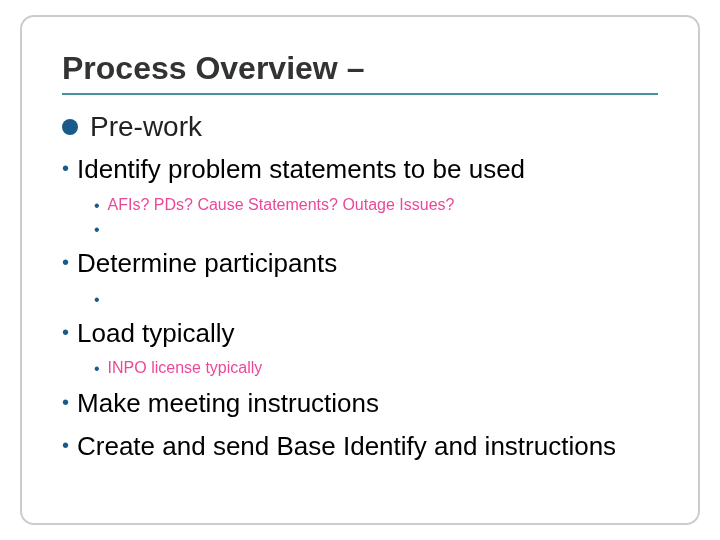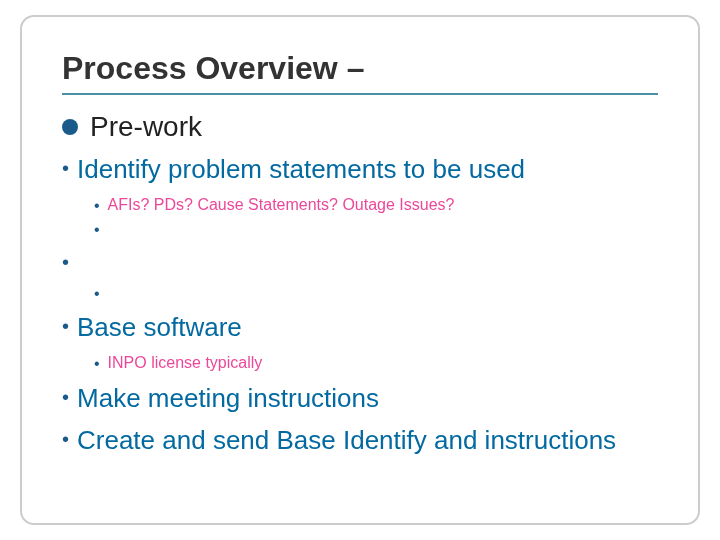--- a/index.html
+++ b/index.html
@@ -52,21 +52,21 @@
     }
 
     .level1-item {
       display: flex;
       align-items: flex-start;
       margin-bottom: 8px;
     }
 
     .level1-text {
       font-size: 26px;
-      color: #0369a1;
+      color: #000000;
       font-weight: normal;
       line-height: 1.25;
     }
 
     .sub-list {
       margin-left: 32px;
       margin-top: 4px;
       margin-bottom: 6px;
     }
 
@@ -143,32 +143,33 @@
         </div>
         <div class="level2-item">
           <span class="level2-bullet">•</span>
         </div>
       </div>
     </div>
 
     <div class="level1-wrapper">
       <div class="level1-item">
         <span class="level2-bullet" style="font-size:20px; margin-top:4px;">•</span>
+        <span class="level1-text">Determine participants</span>
       </div>
       <div class="sub-list">
         <div class="level2-item">
           <span class="level2-bullet">•</span>
         </div>
       </div>
     </div>
 
     <div class="level1-wrapper">
       <div class="level1-item">
         <span class="level2-bullet" style="font-size:20px; margin-top:4px;">•</span>
-        <span class="level1-text">Base software</span>
+        <span class="level1-text">Load typically</span>
       </div>
       <div class="sub-list">
         <div class="level2-item">
           <span class="level2-bullet">•</span>
           <span class="level2-text">INPO license typically</span>
         </div>
       </div>
     </div>
 
     <div class="level1-wrapper">

